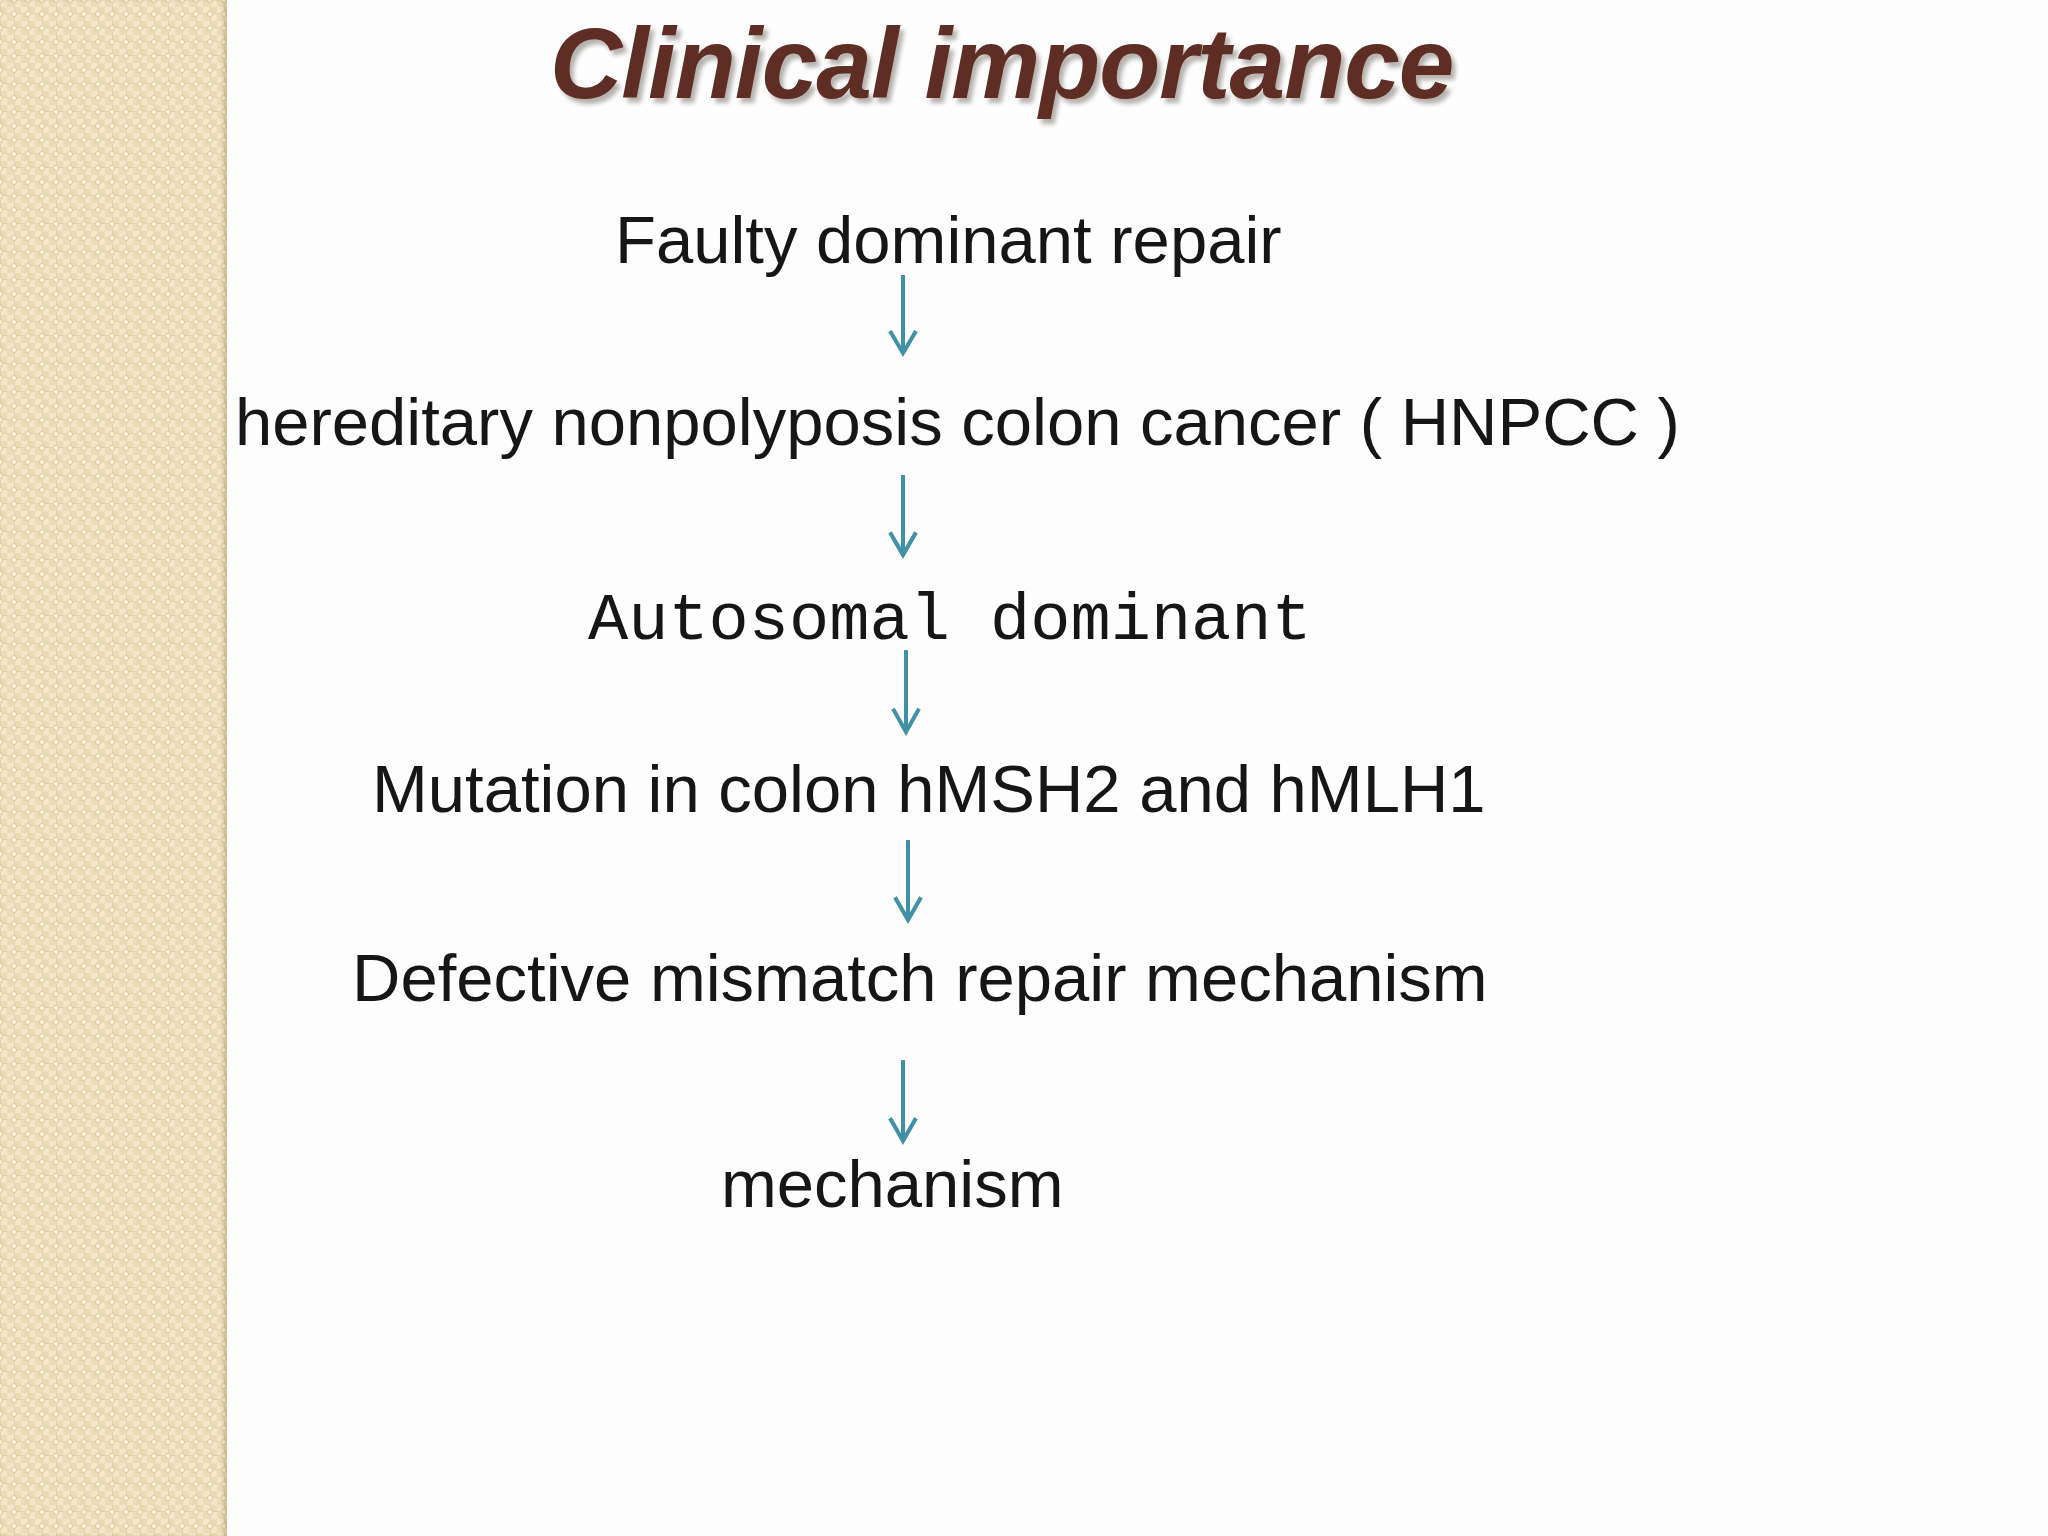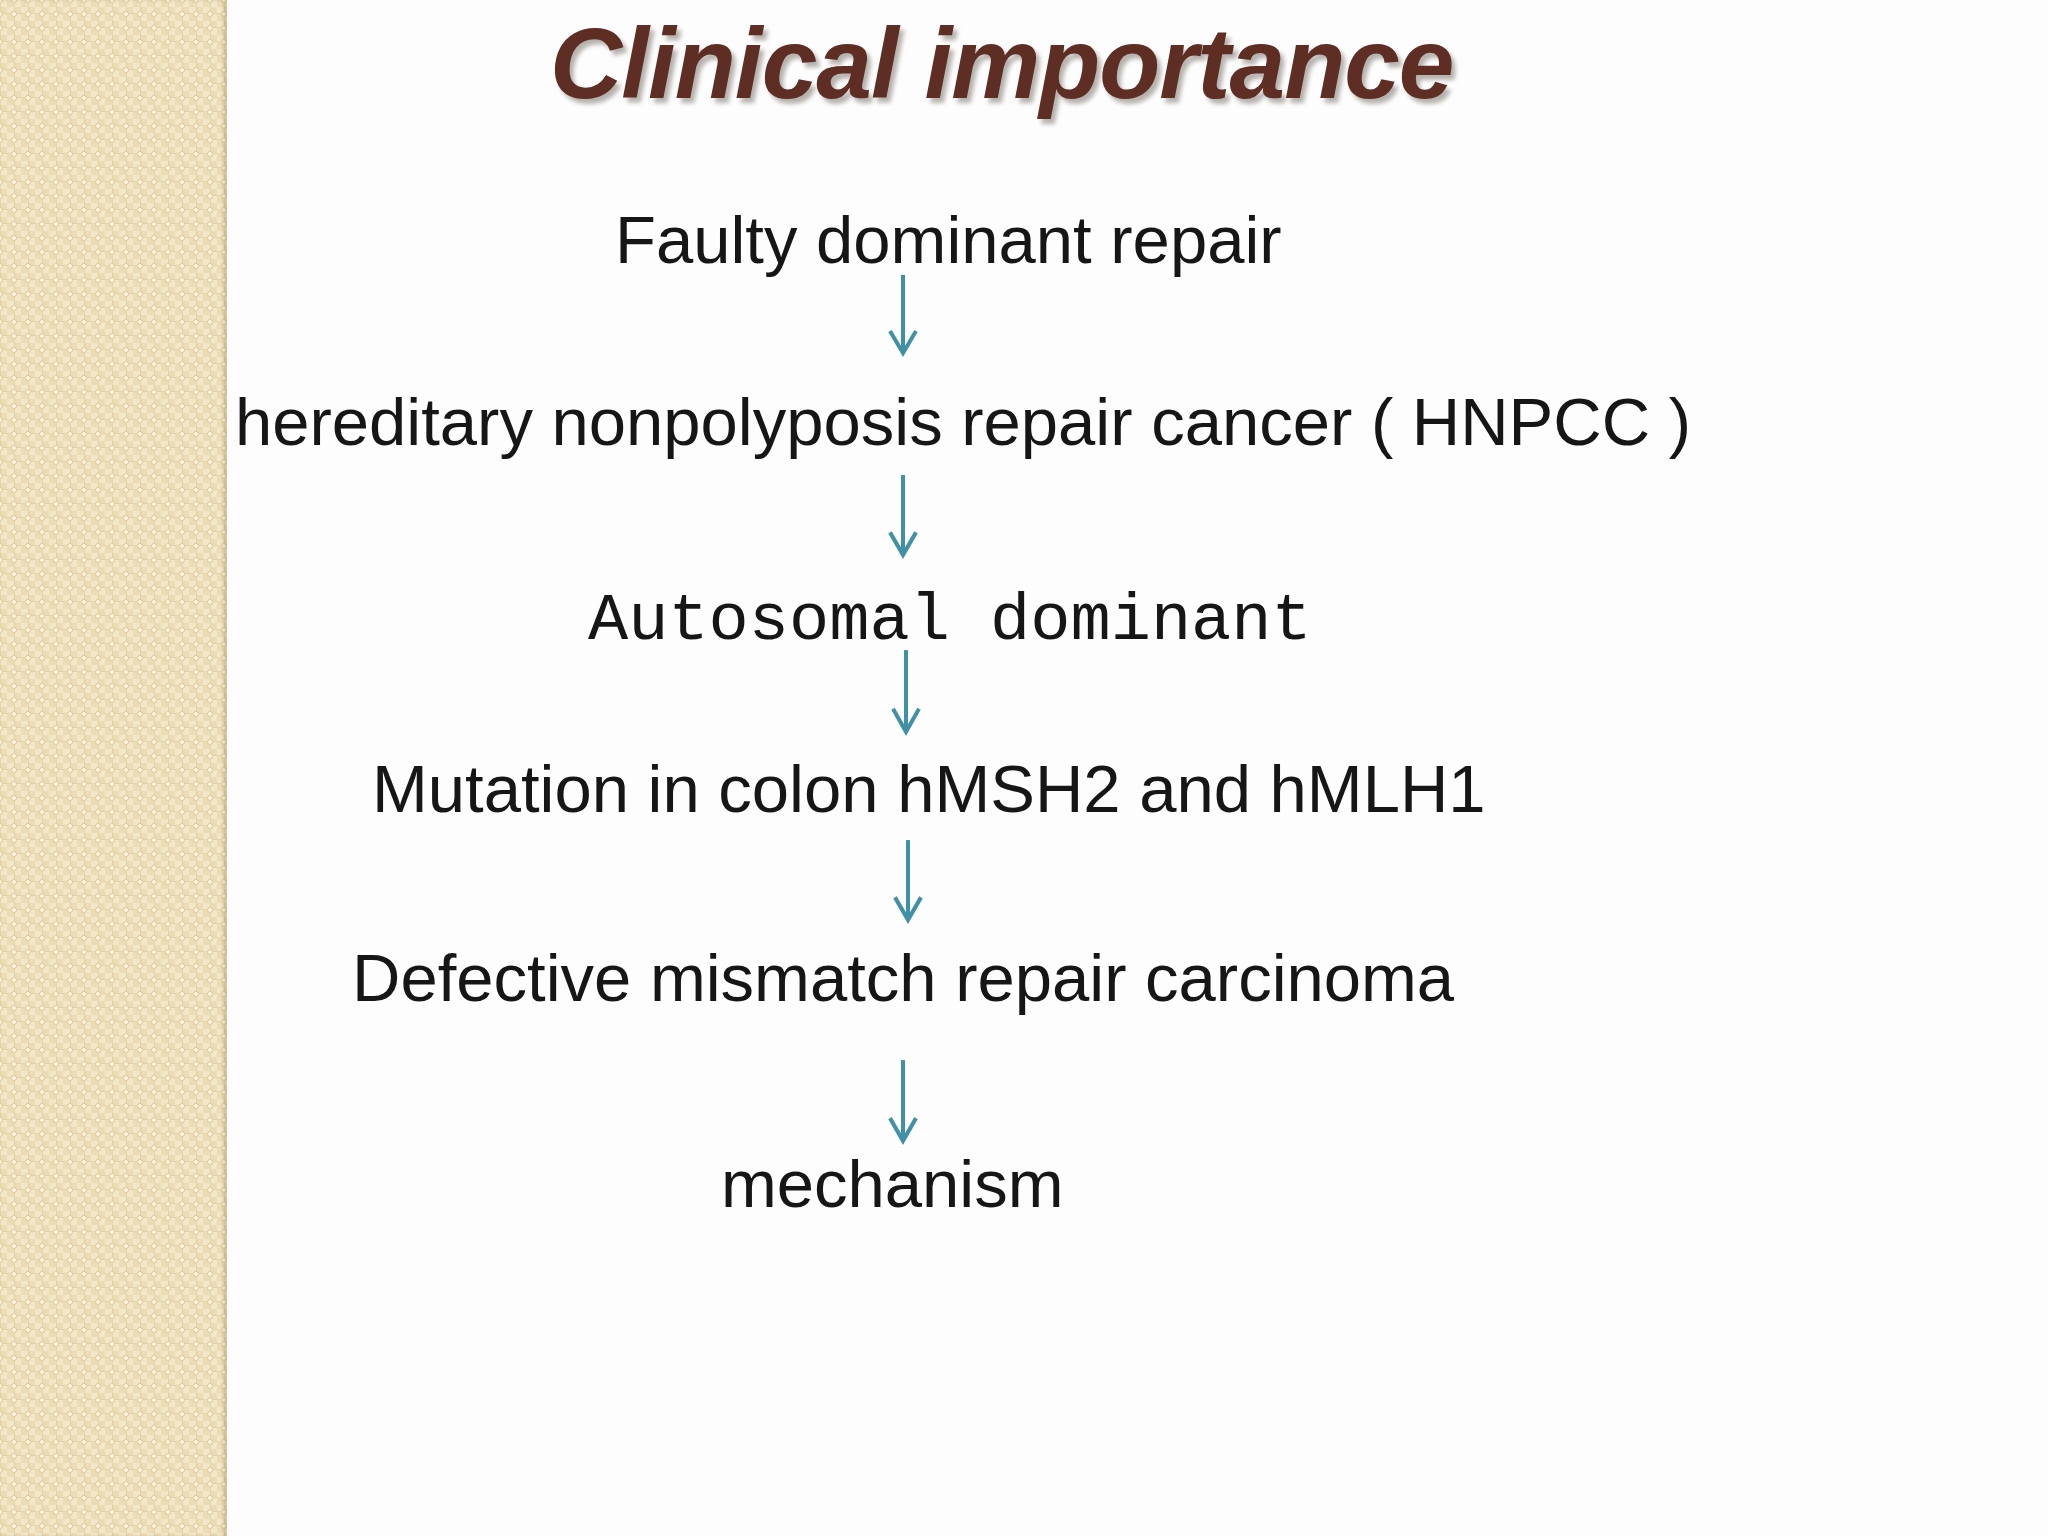--- a/index.html
+++ b/index.html
@@ -57,21 +57,21 @@
 
 <div class="step step-0" style="color: rgb(22, 22, 22);">Faulty dominant repair</div>
 
 <div class="arrow arrow-0">
   <svg viewBox="0 0 32 84" preserveAspectRatio="none">
     <line x1="16" y1="2" x2="16" y2="80" stroke-width="4" fill="none" stroke="#4191a6"></line>
     <polyline points="3,58 16,80 29,58" stroke-width="4" fill="none" stroke="#4191a6"></polyline>
   </svg>
 </div>
 
-<div class="step step-1" style="color: rgb(22, 22, 22);">hereditary nonpolyposis repair cancer ( HNPCC )</div>
+<div class="step step-1" style="color: rgb(22, 22, 22);">hereditary nonpolyposis colon cancer ( HNPCC )</div>
 
 <div class="arrow arrow-1">
   <svg viewBox="0 0 32 84" preserveAspectRatio="none">
     <line x1="16" y1="2" x2="16" y2="80" stroke-width="4" fill="none" stroke="#4191a6"></line>
     <polyline points="3,58 16,80 29,58" stroke-width="4" fill="none" stroke="#4191a6"></polyline>
   </svg>
 </div>
 
 <div class="step step-2" style="color: rgb(22, 22, 22);">Autosomal dominant</div>
 
@@ -84,21 +84,21 @@
 
 <div class="step step-3" style="color: rgb(22, 22, 22);">Mutation in colon hMSH2 and hMLH1</div>
 
 <div class="arrow arrow-3">
   <svg viewBox="0 0 32 84" preserveAspectRatio="none">
     <line x1="16" y1="2" x2="16" y2="80" stroke-width="4" fill="none" stroke="#4191a6"></line>
     <polyline points="3,58 16,80 29,58" stroke-width="4" fill="none" stroke="#4191a6"></polyline>
   </svg>
 </div>
 
-<div class="step step-4" style="color: rgb(22, 22, 22);">Defective mismatch repair carcinoma</div>
+<div class="step step-4" style="color: rgb(22, 22, 22);">Defective mismatch repair mechanism</div>
 
 <div class="arrow arrow-4">
   <svg viewBox="0 0 32 84" preserveAspectRatio="none">
     <line x1="16" y1="2" x2="16" y2="80" stroke-width="4" fill="none" stroke="#4191a6"></line>
     <polyline points="3,58 16,80 29,58" stroke-width="4" fill="none" stroke="#4191a6"></polyline>
   </svg>
 </div>
 
 <div class="step step-5" style="color: rgb(22, 22, 22);">mechanism</div>
 

